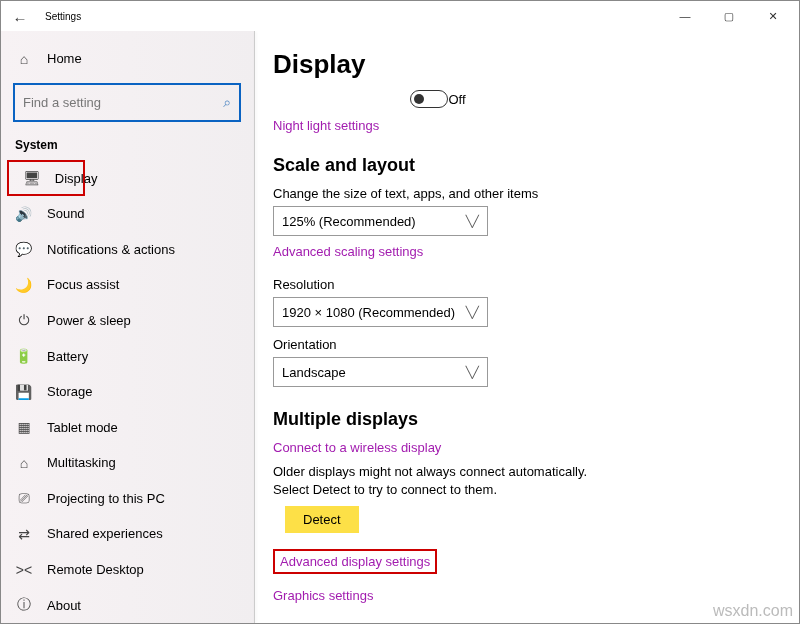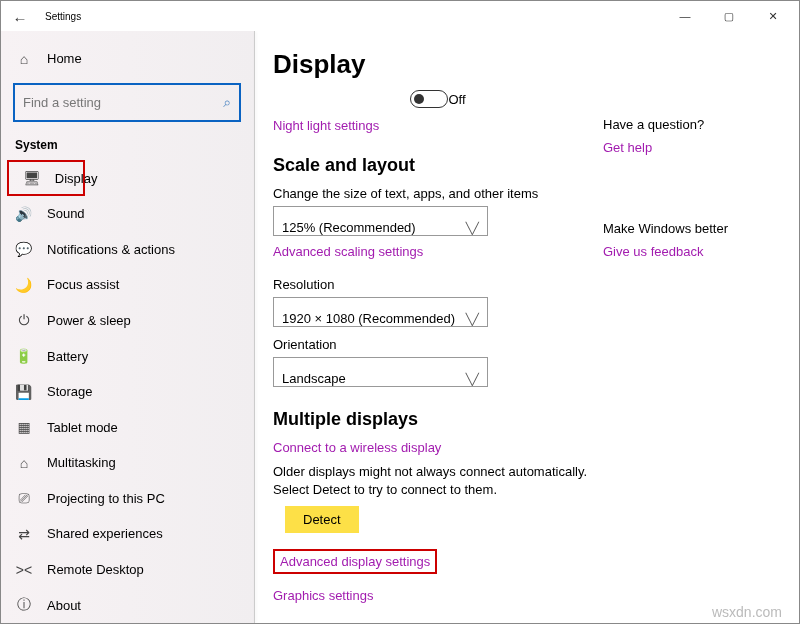--- a/index.html
+++ b/index.html
@@ -26,29 +26,29 @@
 .content { flex: 1; padding: 18px 0 0 18px; overflow-y: auto; display: flex; }
 .main-col { width: 330px; }
 .right-col { margin-left: 0; padding-top: 68px; width: 180px; }
 h1 { font-size: 26px; font-weight: 600; margin-bottom: 10px; }
 h2 { font-size: 18px; font-weight: 600; margin: 22px 0 10px 0; }
 .toggle-row { display: flex; align-items: center; margin-bottom: 10px; justify-content: center; }
 .toggle { width: 38px; height: 18px; border: 1px solid #333; border-radius: 9px; position: relative; }
 .toggle::after { content:""; position:absolute; left:3px; top:3px; width:10px; height:10px; background:#333; border-radius:50%; }
 .link { color: #a21caf; font-size: 13px; cursor: default; display:inline-block; }
 .label { font-size: 13px; margin: 10px 0 5px 0; }
-.dropdown { width: 215px; height: 30px; border: 1px solid #999; display: flex; align-items: flex-end; justify-content: space-between; padding: 0 8px; font-size: 13px; background: #fff; }
+.dropdown { width: 215px; height: 30px; border: 1px solid #999; display: flex; align-items: center; justify-content: space-between; padding: 0 8px; font-size: 13px; background: #fff; }
 .dropdown .chev { font-size: 11px; color: #555; }
 .desc { font-size: 13px; margin: 8px 0; max-width: 320px; line-height: 1.35; }
 .btn { display:inline-block; background:#fde047; padding: 6px 18px; font-size:13px; margin-left:12px; }
 .hl-red-inline { border: 2px solid #cc0000; padding: 3px 5px; display:inline-block; }
 .right-col .q-head { font-size: 13px; margin-bottom: 8px; }
 .right-col .link { margin-bottom: 30px; }
 .right-col .block2 { margin-top: 36px; }
-.watermark { position: fixed; right: 18px; bottom: 4px; font-size: 14px; color: #bbb; }
+.watermark { position: fixed; right: 7px; bottom: 4px; font-size: 16px; color: #bbb; }
 </style>
 </head>
 <body>
 
 <div class="window">
   <div class="title-bar">
     <div class="back">←</div>
     <div class="title">Settings</div>
     <div class="spacer"></div>
     <div class="win-btn">—</div>
@@ -159,25 +159,17 @@
         <span class="btn">Detect</span>
 
         <div style="height:16px"></div>
         <span class="hl-red-inline">
           <span class="link">Advanced display settings</span>
         </span>
         <div style="height:14px"></div>
         <span class="link">Graphics settings</span>
       </div>
 
-      <div class="right-col">
-        <div class="q-head">Have a question?</div>
-        <span class="link">Get help</span>
-        <div class="block2">
-          <div class="q-head">Make Windows better</div>
-          <span class="link">Give us feedback</span>
-        </div>
-      </div>
     </div>
   </div>
 </div>
 
 <div class="watermark">wsxdn.com</div>
 
 </body></html>

